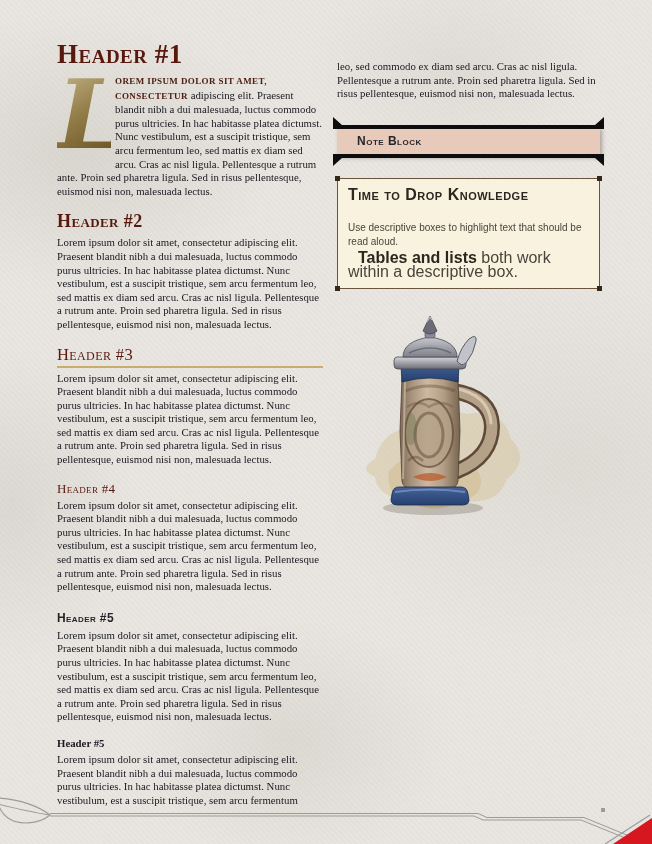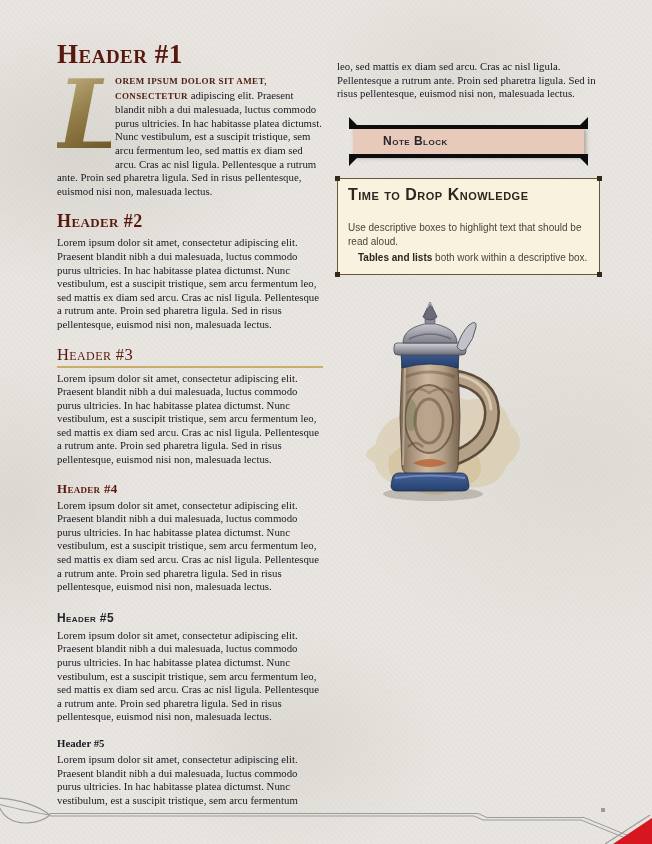--- a/index.html
+++ b/index.html
@@ -19,56 +19,56 @@
   .col-left{left:57px;}
   .col-right{left:337px;width:263px;}
 
   p.body{margin:3px 0 0;font-size:10.8px;line-height:13.6px;color:#181820;}
   .h1{font-size:27px;line-height:28px;margin:0;color:#58180D;font-weight:700;
       font-variant:small-caps;letter-spacing:.5px;}
   .h2{font-size:18px;line-height:23px;margin:12px 0 1px;color:#58180D;font-weight:700;
       font-variant:small-caps;letter-spacing:.4px;}
   .h3{font-size:16.5px;line-height:18px;margin:14px 0 4px;color:#58180D;font-weight:400;
       font-variant:small-caps;letter-spacing:.4px;border-bottom:2px solid #c9ad6a;padding-bottom:2px;}
-  .h4{font-size:13px;line-height:15px;margin:14px 0 1px;color:#58180D;font-weight:700;
+  .h4{font-size:13px;line-height:15px;margin:14px 0 1px;color:#58180D;font-weight:400;
       font-variant:small-caps;letter-spacing:.3px;}
   .h5{font-family:"Liberation Sans",sans-serif;font-size:12px;line-height:14px;margin:17px 0 4px;
       color:#24242b;font-weight:700;font-variant:small-caps;letter-spacing:.4px;}
   .h6{font-size:10.8px;line-height:13px;margin:13px 0 0;color:#181820;font-weight:700;}
 
   .lead{margin:6px 0 0;font-size:10.8px;line-height:13.6px;color:#181820;}
   .dropcap{
     float:left;width:54px;height:84px;margin:2px 4px 0 0;
     font-family:"DejaVu Serif",serif;font-style:italic;font-weight:700;
     font-size:96px;line-height:78px;text-align:center;
     background:linear-gradient(150deg,#bcab7e 5%,#927c47 45%,#665120 100%);
     -webkit-background-clip:text;background-clip:text;color:transparent;
   }
   .smallcaps-lead{font-size:9px;letter-spacing:.4px;text-transform:uppercase;color:#4e2013;font-weight:700;}
 
   
-  .note{position:relative;margin:26px 16px 0;background:#e8cabb;
-        padding:7px 30px 8px;box-shadow:2px 2px 4px rgba(60,40,30,.35);}
+  .note{position:relative;margin:26px 0 0;background:#e8cabb;
+        padding:7px 20px 8px;box-shadow:2px 2px 4px rgba(60,40,30,.35);}
   .note .bar{position:absolute;left:-4px;width:calc(100% + 8px);height:12px;}
   .note .bar-top{top:-10px;}
   .note .bar-bottom{bottom:-10px;}
   .note-title{font-family:"Liberation Sans",sans-serif;font-weight:700;font-variant:small-caps;
         letter-spacing:.5px;font-size:12px;color:#26262c;margin:0;}
   .note-body{font-family:"Liberation Sans",sans-serif;font-size:10px;color:#6e6862;margin:3px 0 0;}
 
   
   .descbox{position:relative;margin:22px 0 0;background:#f8f2df;border:1px solid #6b543c;
         padding:7px 10px 9px;}
   .descbox .dot{position:absolute;width:5px;height:5px;background:#342817;}
   .dot-tl{left:-3px;top:-3px;} .dot-tr{right:-3px;top:-3px;}
   .dot-bl{left:-3px;bottom:-3px;} .dot-br{right:-3px;bottom:-3px;}
   .desc-title{font-family:"Liberation Sans",sans-serif;font-weight:700;font-variant:small-caps;
         letter-spacing:.5px;font-size:16px;color:#2c2620;margin:0;}
   .desc-line1{font-family:"Liberation Sans",sans-serif;font-size:10px;line-height:14px;color:#4a443c;margin:17px 0 0;}
-  .desc-line2{font-family:"Liberation Sans",sans-serif;font-size:10px;line-height:14px;color:#4a443c;margin:2px 0 0;text-indent:10px;}
+  .desc-line2{font-family:"Liberation Sans",sans-serif;font-size:16px;line-height:14px;color:#4a443c;margin:2px 0 0;text-indent:10px;}
   .desc-line2 b{color:#2c2620;}
 
   .stein-wrap{position:relative;margin:22px 0 0 8px;width:180px;height:210px;}
 
   .footer{position:absolute;left:0;bottom:0;width:652px;height:50px;}
 </style>
 </head>
 <body>
 
 <div class="page">
@@ -87,21 +87,21 @@
     <p class="body">Lorem ipsum dolor sit amet, consectetur adipiscing elit. Praesent blandit nibh a dui malesuada, luctus commodo purus ultricies. In hac habitasse platea dictumst. Nunc vestibulum, est a suscipit tristique, sem arcu fermentum leo, sed mattis ex diam sed arcu. Cras ac nisl ligula. Pellentesque a rutrum ante. Proin sed pharetra ligula. Sed in risus pellentesque, euismod nisi non, malesuada lectus.</p>
 
     <h5 class="h5">Header #5</h5>
     <p class="body">Lorem ipsum dolor sit amet, consectetur adipiscing elit. Praesent blandit nibh a dui malesuada, luctus commodo purus ultricies. In hac habitasse platea dictumst. Nunc vestibulum, est a suscipit tristique, sem arcu fermentum leo, sed mattis ex diam sed arcu. Cras ac nisl ligula. Pellentesque a rutrum ante. Proin sed pharetra ligula. Sed in risus pellentesque, euismod nisi non, malesuada lectus.</p>
 
     <p class="h6">Header #5</p>
     <p class="body">Lorem ipsum dolor sit amet, consectetur adipiscing elit. Praesent blandit nibh a dui malesuada, luctus commodo purus ultricies. In hac habitasse platea dictumst. Nunc vestibulum, est a suscipit tristique, sem arcu fermentum</p>
   </div>
 
   <div class="col col-right">
-    <p class="body" style="margin-top:20px;">leo, sed mattis ex diam sed arcu. Cras ac nisl ligula. Pellentesque a rutrum ante. Proin sed pharetra ligula. Sed in risus pellentesque, euismod nisi non, malesuada lectus.</p>
+    <p class="body" style="margin-top:20px;">leo, sed commodo ex diam sed arcu. Cras ac nisl ligula. Pellentesque a rutrum ante. Proin sed pharetra ligula. Sed in risus pellentesque, euismod nisi non, malesuada lectus.</p>
 
     <div class="note">
       <svg class="bar bar-top" viewBox="0 0 272 12" preserveAspectRatio="none">
           <path d="M0,0 L9,8 L263,8 L272,0 L272,12 L0,12 Z" fill="#0d0d0f"></path>
         </svg>
       <p class="note-title">Note Block</p>
       <svg class="bar bar-bottom" viewBox="0 0 272 12" preserveAspectRatio="none">
           <path d="M0,12 L9,4 L263,4 L272,12 L272,0 L0,0 Z" fill="#0d0d0f"></path>
         </svg>
     </div>

